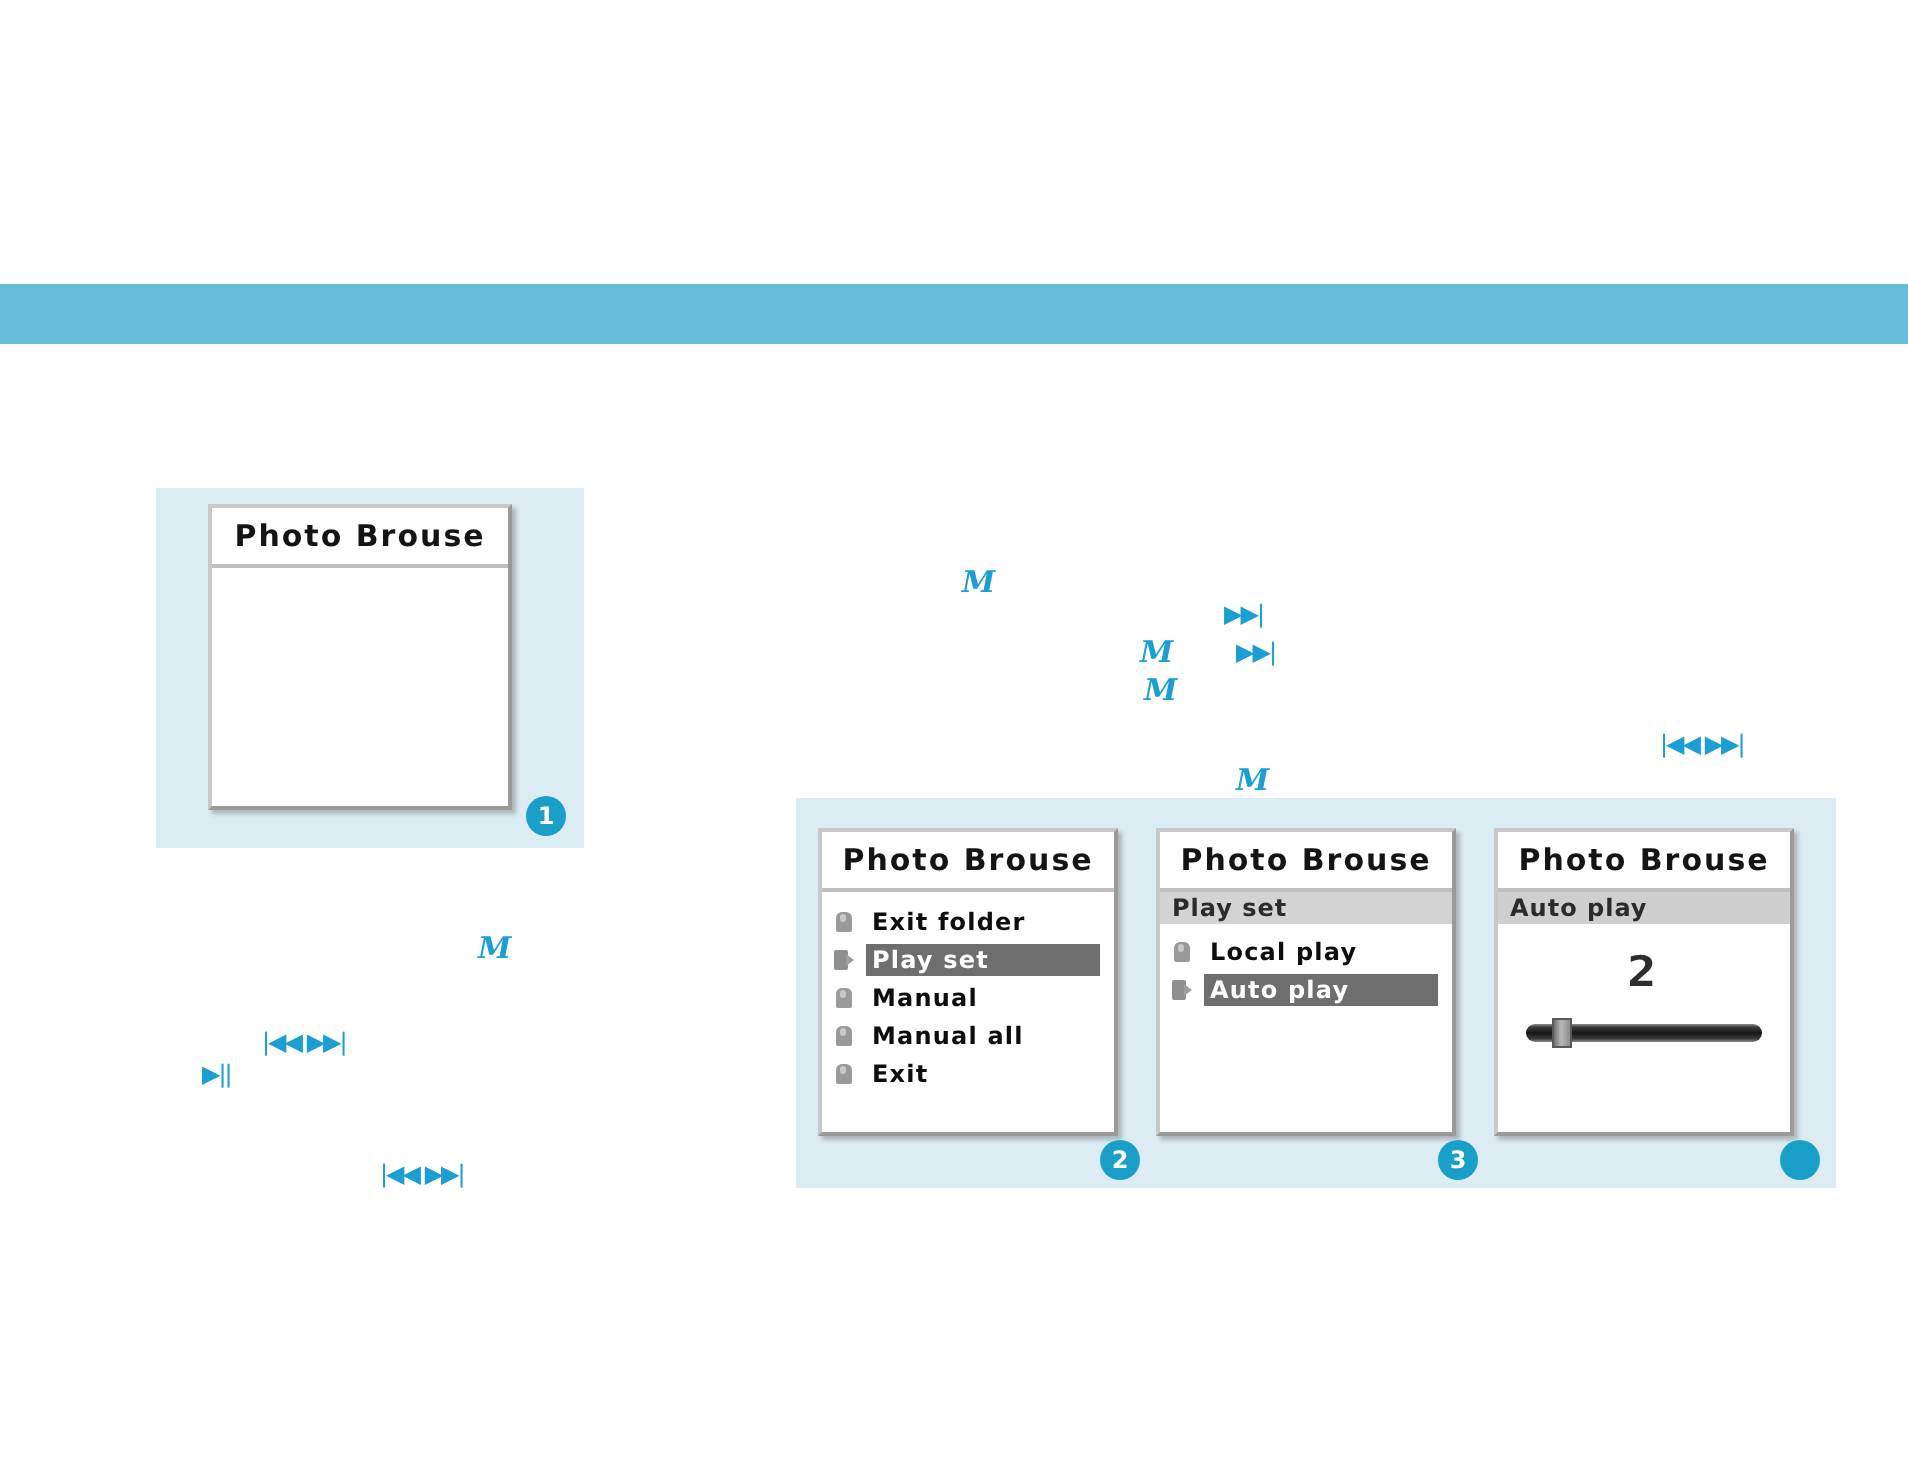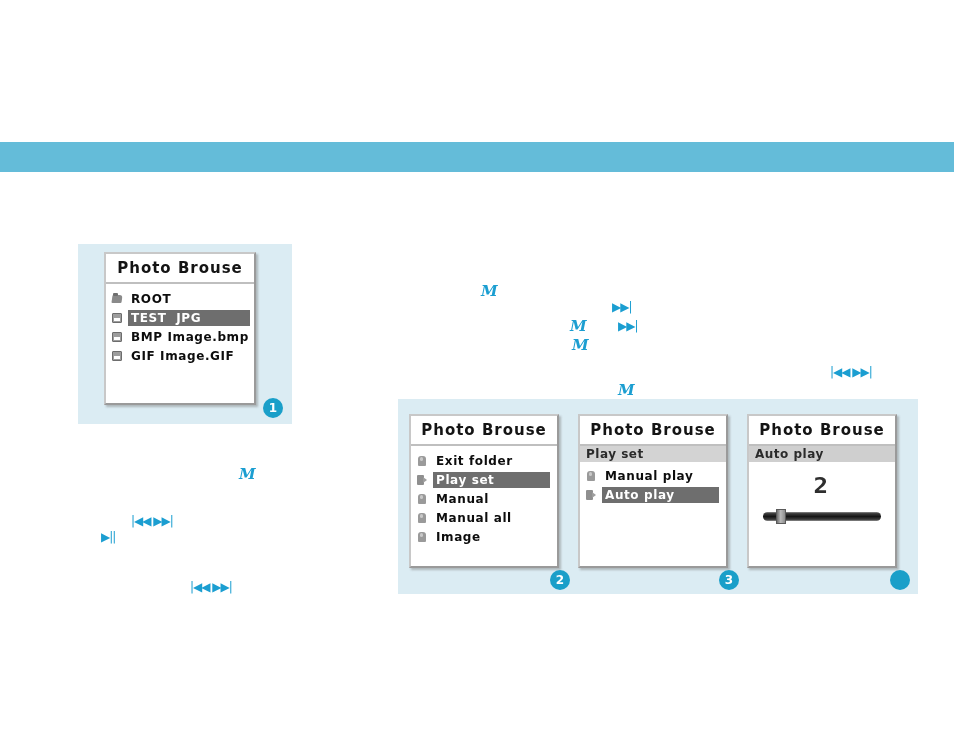--- a/index.html
+++ b/index.html
@@ -245,38 +245,20 @@
 <body>
 
 <div class="header-band"></div>
 
 <div class="group-box" id="group-left"></div>
 
 <div class="group-box" id="group-right"></div>
 
 <div class="lcd" id="lcd1">
   <div class="lcd-title">Photo Brouse</div>
-  <div class="lcd-body">
-    <div class="row">
-      <span class="ic ic-folder"></span>
-      <span class="row-label">ROOT</span>
-    </div>
-    <div class="row selected wide">
-      <span class="ic ic-file"></span>
-      <span class="row-label">TEST  JPG</span>
-    </div>
-    <div class="row">
-      <span class="ic ic-file"></span>
-      <span class="row-label">BMP Image.bmp</span>
-    </div>
-    <div class="row">
-      <span class="ic ic-file"></span>
-      <span class="row-label">GIF Image.GIF</span>
-    </div>
-  </div>
 </div>
 <div class="badge" id="badge1">1</div>
 
 <div class="lcd" id="lcd2">
   <div class="lcd-title">Photo Brouse</div>
   <div class="lcd-body">
     <div class="row">
       <span class="ic ic-dot"></span>
       <span class="row-label">Exit folder</span>
     </div>
@@ -287,33 +269,33 @@
     <div class="row">
       <span class="ic ic-dot"></span>
       <span class="row-label">Manual</span>
     </div>
     <div class="row">
       <span class="ic ic-dot"></span>
       <span class="row-label">Manual all</span>
     </div>
     <div class="row">
       <span class="ic ic-dot"></span>
-      <span class="row-label">Image</span>
+      <span class="row-label">Exit</span>
     </div>
   </div>
 </div>
 <div class="badge" id="badge2">2</div>
 
 <div class="lcd" id="lcd3">
   <div class="lcd-title">Photo Brouse</div>
   <div class="lcd-body">
     <div class="section-head">Play set</div>
     <div class="row">
       <span class="ic ic-dot"></span>
-      <span class="row-label">Manual play</span>
+      <span class="row-label">Local play</span>
     </div>
     <div class="row selected">
       <span class="ic ic-arrow"></span>
       <span class="row-label">Auto play</span>
     </div>
   </div>
 </div>
 <div class="badge" id="badge3">3</div>
 
 <div class="lcd" id="lcd4">

